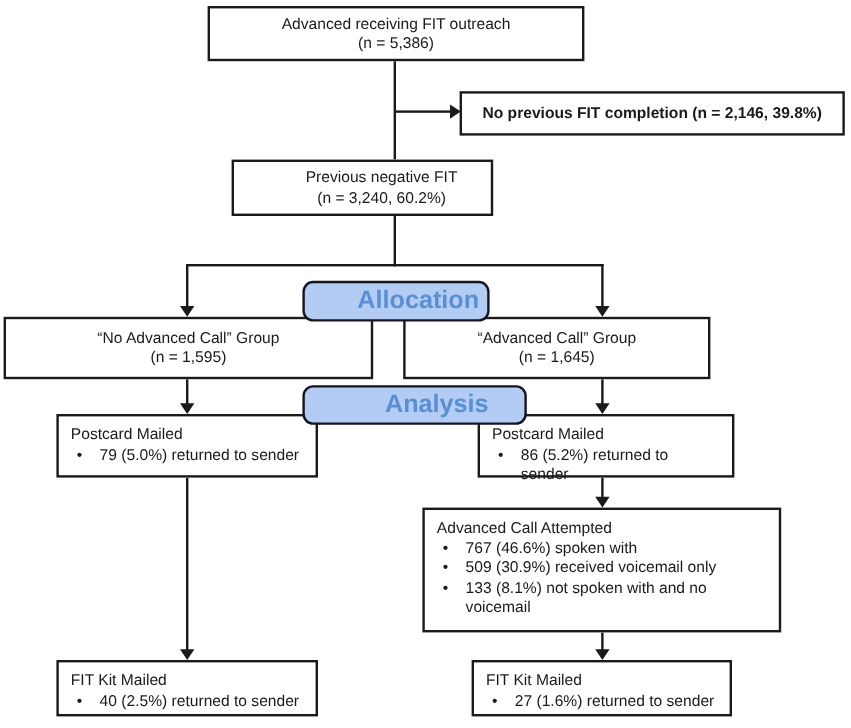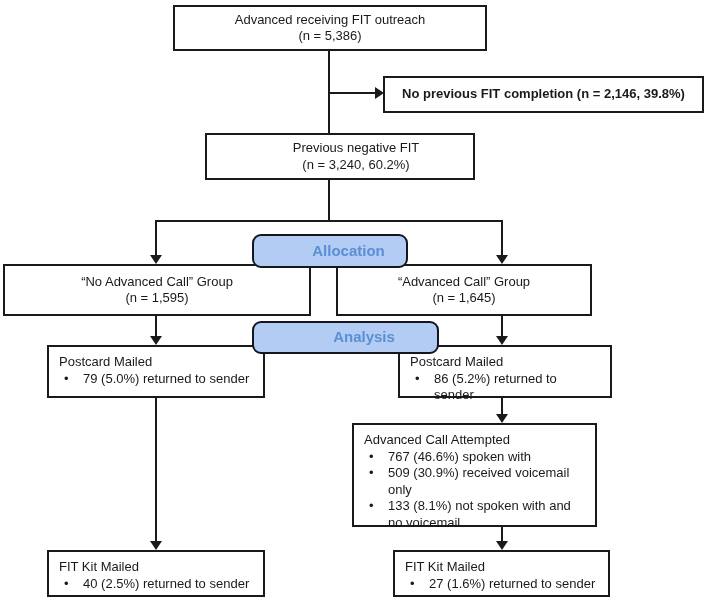--- a/index.html
+++ b/index.html
@@ -20,21 +20,21 @@
   .box.center{display:flex;flex-direction:column;justify-content:center;align-items:center;text-align:center;}
   .box.list{padding:7px 10px 4px 10px;}
   .box.list .box-title{display:block;}
   .box ul{margin:0;padding:0;list-style:none;}
   .box li{position:relative;padding-left:24px;}
   .box li::before{content:"\2022";position:absolute;left:5px;}
   .phase{
     position:absolute;z-index:5;background:var(--phase_fill);
     border:2px solid var(--phase_border);border-radius:9px;box-sizing:border-box;
     display:flex;align-items:center;justify-content:center;
-    font-weight:bold;font-size:15px;color:var(--phase_text);padding-left:37px;
+    font-weight:bold;font-size:21px;color:var(--phase_text);padding-left:37px;
   }
   .line{position:absolute;background:var(--connector);z-index:1;}
   .vline{width:2px;}
   .hline{height:2px;}
   .arrow-down{
     position:absolute;width:0;height:0;z-index:3;
     border-left:6px solid transparent;border-right:6px solid transparent;
     border-top:9px solid var(--connector);
   }
   .arrow-right{
@@ -76,21 +76,21 @@
 
   <div class="box center" style="left:173px;top:5px;width:314px;height:46px;">
     <span>Advanced receiving FIT outreach</span>
     <span>(n = 5,386)</span>
   </div>
 
   <div class="box center" style="left:383px;top:76px;width:321px;height:37px;font-weight:bold;">
     <span>No previous FIT completion (n = 2,146, 39.8%)</span>
   </div>
 
-  <div class="box center" style="left:205px;top:133px;width:270px;height:47px;padding-left:32px;">
+  <div class="box center" style="left:193px;top:133px;width:218px;height:47px;padding-left:32px;">
     <span>Previous negative FIT</span>
     <span>(n = 3,240, 60.2%)</span>
   </div>
 
   <div class="box center" style="left:3px;top:264px;width:308px;height:52px;align-items:center;">
     <span>“No Advanced Call” Group</span>
     <span>(n = 1,595)</span>
   </div>
 
   <div class="box center" style="left:336px;top:264px;width:256px;height:52px;">
@@ -105,21 +105,21 @@
     </ul>
   </div>
 
   <div class="box list" style="left:398px;top:345px;width:214px;height:53px;">
     <span class="box-title">Postcard Mailed</span>
     <ul>
       <li>86 (5.2%) returned to sender</li>
     </ul>
   </div>
 
-  <div class="box list" style="left:352px;top:423px;width:245px;height:104px;">
+  <div class="box list" style="left:352px;top:423px;width:299px;height:104px;">
     <span class="box-title">Advanced Call Attempted</span>
     <ul>
       <li>767 (46.6%) spoken with</li>
       <li>509 (30.9%) received voicemail only</li>
       <li>133 (8.1%) not spoken with and no voicemail</li>
     </ul>
   </div>
 
   <div class="box list" style="left:47px;top:550px;width:218px;height:47px;">
     <span class="box-title">FIT Kit Mailed</span>

